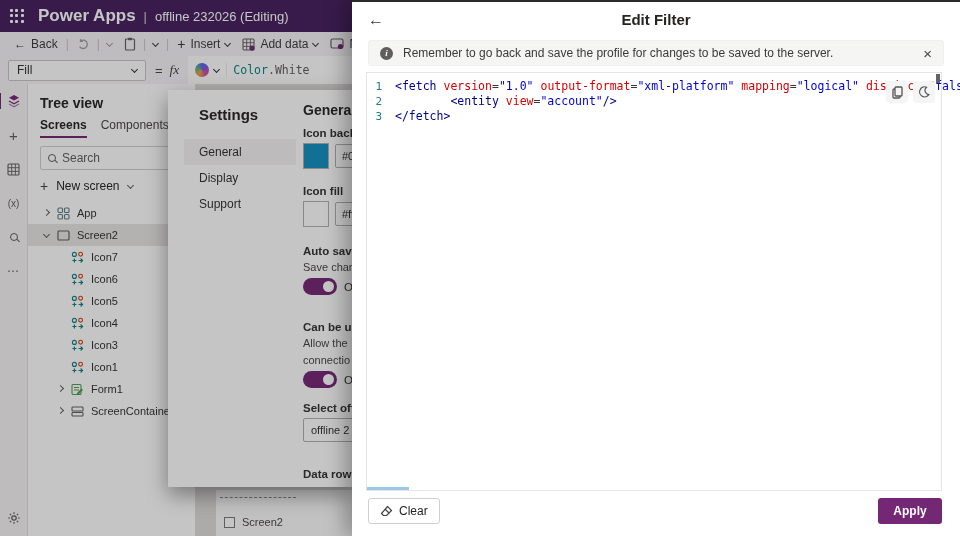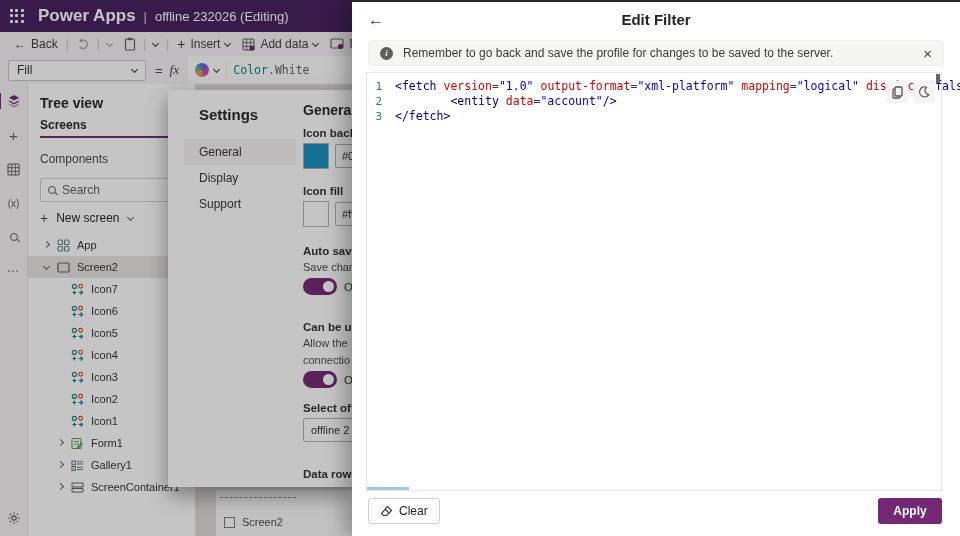--- a/index.html
+++ b/index.html
@@ -36,21 +36,21 @@
 
   .workspace { position:absolute; left:0; top:84px; right:0; bottom:0; }
   .rail { position:absolute; left:0; top:0; bottom:0; width:28px; background:#f5f4f3; border-right:1px solid #e1dfdd; display:flex; flex-direction:column; align-items:center; padding-top:9px; gap:18px; }
   .rail-ic { width:16px; height:16px; display:flex; align-items:center; justify-content:center; color:#605e5c; font-size:12px; cursor:pointer; position:relative; }
   .rail-ic.active:before { content:""; position:absolute; left:-7px; top:0; width:2px; height:16px; background:#742774; }
   .rail-spacer { flex:1; }
   .rail-gear { margin-bottom:10px; }
 
   .tree-panel { position:absolute; left:28px; top:0; bottom:0; width:168px; background:#fff; border-right:1px solid #e1dfdd; }
   .tp-title { font-size:14px; font-weight:bold; color:#252423; padding:11px 12px 7px; }
-  .tp-tabs { display:flex; gap:14px; padding:0 12px; font-size:12px; color:#484644;flex-direction:column; }
+  .tp-tabs { display:flex; gap:14px; padding:0 12px; font-size:12px; color:#484644; }
   .tp-tab { padding-bottom:4px; cursor:pointer; }
   .tp-tab.active { font-weight:bold; color:#252423; border-bottom:2px solid #742774; }
   .tp-search { margin:8px 12px 4px; height:24px; border:1px solid #d2d0ce; border-radius:2px; background:#fff; display:flex; align-items:center; gap:6px; padding:0 7px; color:#605e5c; font-size:12px; cursor:text; }
   .mag { width:8px; height:8px; border:1.4px solid #605e5c; border-radius:50%; position:relative; flex:none; }
   .mag:after { content:""; position:absolute; width:4px; height:1.4px; background:#605e5c; transform:rotate(45deg); right:-3px; bottom:-1px; }
   .tp-new { display:flex; align-items:center; gap:8px; padding:4px 12px; font-size:12px; color:#252423; cursor:pointer; }
   .tp-new .plus { font-size:14px; color:#484644; }
   .tree-list { margin-top:4px; }
   .tree-row { height:22px; display:flex; align-items:center; font-size:11px; color:#323130; cursor:pointer; padding-left:16px; }
   .tree-row.d1 { padding-left:30px; }
@@ -337,60 +337,34 @@
           <div class="tree-row d1">
             <span class="chev-slot"></span>
             <span class="tree-ico">
               <svg width="13" height="13" viewBox="0 0 13 13">
                 <circle cx="3.4" cy="3.4" r="2" fill="none" stroke="#0b8484" stroke-width="1.1"></circle>
                 <circle cx="9.6" cy="3.2" r="1.9" fill="none" stroke="#d83b01" stroke-width="1.1"></circle>
                 <path d="M3.4 7.5 v4 M1.4 9.5 h4" stroke="#0b8484" stroke-width="1.2"></path>
                 <path d="M7.6 9.5 h4 M9.6 7.5 l2 2 -2 2" fill="none" stroke="#0b8484" stroke-width="1.1"></path>
               </svg>
             </span>
-            <span class="tree-label">Icon2</span>
-          </div>
-          <div class="tree-row d1">
-            <span class="chev-slot"></span>
-            <span class="tree-ico">
-              <svg width="13" height="13" viewBox="0 0 13 13">
-                <circle cx="3.4" cy="3.4" r="2" fill="none" stroke="#0b8484" stroke-width="1.1"></circle>
-                <circle cx="9.6" cy="3.2" r="1.9" fill="none" stroke="#d83b01" stroke-width="1.1"></circle>
-                <path d="M3.4 7.5 v4 M1.4 9.5 h4" stroke="#0b8484" stroke-width="1.2"></path>
-                <path d="M7.6 9.5 h4 M9.6 7.5 l2 2 -2 2" fill="none" stroke="#0b8484" stroke-width="1.1"></path>
-              </svg>
-            </span>
             <span class="tree-label">Icon1</span>
           </div>
           <div class="tree-row d1">
             <span class="chev-slot">
               <span class="chev right"></span>
             </span>
             <span class="tree-ico">
               <svg width="13" height="13" viewBox="0 0 13 13">
                 <rect x="1" y="1.5" width="9" height="10" rx="1" fill="none" stroke="#4f9e4f" stroke-width="1.1"></rect>
                 <path d="M3 4.5 h5 M3 7 h5" stroke="#4f9e4f" stroke-width="1"></path>
                 <path d="M7.5 11.5 L12 7 10.5 5.5 6 10 6 11.5 Z" fill="#4f9e4f"></path>
               </svg>
             </span>
             <span class="tree-label">Form1</span>
-          </div>
-          <div class="tree-row d1">
-            <span class="chev-slot">
-              <span class="chev right"></span>
-            </span>
-            <span class="tree-ico">
-              <svg width="13" height="11" viewBox="0 0 13 11">
-                <rect x="1" y="1" width="3.4" height="3.8" fill="none" stroke="#5f7d85" stroke-width="1.1"></rect>
-                <path d="M6 1.8 h6 M6 4 h6" stroke="#5f7d85" stroke-width="1.1"></path>
-                <rect x="1" y="6.5" width="3.4" height="3.8" fill="none" stroke="#5f7d85" stroke-width="1.1"></rect>
-                <path d="M6 7.3 h6 M6 9.5 h6" stroke="#5f7d85" stroke-width="1.1"></path>
-              </svg>
-            </span>
-            <span class="tree-label">Gallery1</span>
           </div>
           <div class="tree-row d1">
             <span class="chev-slot">
               <span class="chev right"></span>
             </span>
             <span class="tree-ico">
               <svg width="13" height="11" viewBox="0 0 13 11">
                 <rect x="1" y="1" width="11" height="4" rx="0.8" fill="none" stroke="#605e5c" stroke-width="1.1"></rect>
                 <rect x="1" y="6.5" width="11" height="3.5" rx="0.8" fill="none" stroke="#605e5c" stroke-width="1.1"></rect>
               </svg>
@@ -461,21 +435,21 @@
   </div>
   <div class="ep-banner">
     <span class="info-ic">i</span>
     <span>Remember to go back and save the profile for changes to be saved to the server.</span>
     <span class="close">×</span>
   </div>
 
   <div class="editor">
     <div class="code">
         <div class="cl"><span class="ln">1</span><span class="ct"><span class="tk-tag">&lt;fetch</span> <span class="tk-attr">version</span>=<span class="tk-str">"1.0"</span> <span class="tk-attr">output-format</span>=<span class="tk-str">"xml-platform"</span> <span class="tk-attr">mapping</span>=<span class="tk-str">"logical"</span> <span class="tk-attr">distinct</span>=<span class="tk-str">"false"</span></span></div>
-        <div class="cl"><span class="ln">2</span><span class="ct">        <span class="tk-tag">&lt;entity</span> <span class="tk-attr">data</span>=<span class="tk-str">"account"</span><span class="tk-tag">/&gt;</span></span></div>
+        <div class="cl"><span class="ln">2</span><span class="ct">        <span class="tk-tag">&lt;entity</span> <span class="tk-attr">view</span>=<span class="tk-str">"account"</span><span class="tk-tag">/&gt;</span></span></div>
         <div class="cl"><span class="ln">3</span><span class="ct"><span class="tk-tag">&lt;/fetch</span><span class="tk-tag">&gt;</span></span></div>
       </div>
     <div class="ed-btns">
       <span class="ed-btn">
         <svg width="11" height="13" viewBox="0 0 11 13">
             <rect x="1" y="3" width="7" height="9" rx="1" fill="none" stroke="#555" stroke-width="1.3"></rect>
             <path d="M3.5 1 h6 v8" fill="none" stroke="#555" stroke-width="1.3" opacity="0"></path>
             <rect x="3" y="1" width="7" height="9" rx="1" fill="#f5f5f5" stroke="#555" stroke-width="1.3"></rect>
           </svg>
       </span>

